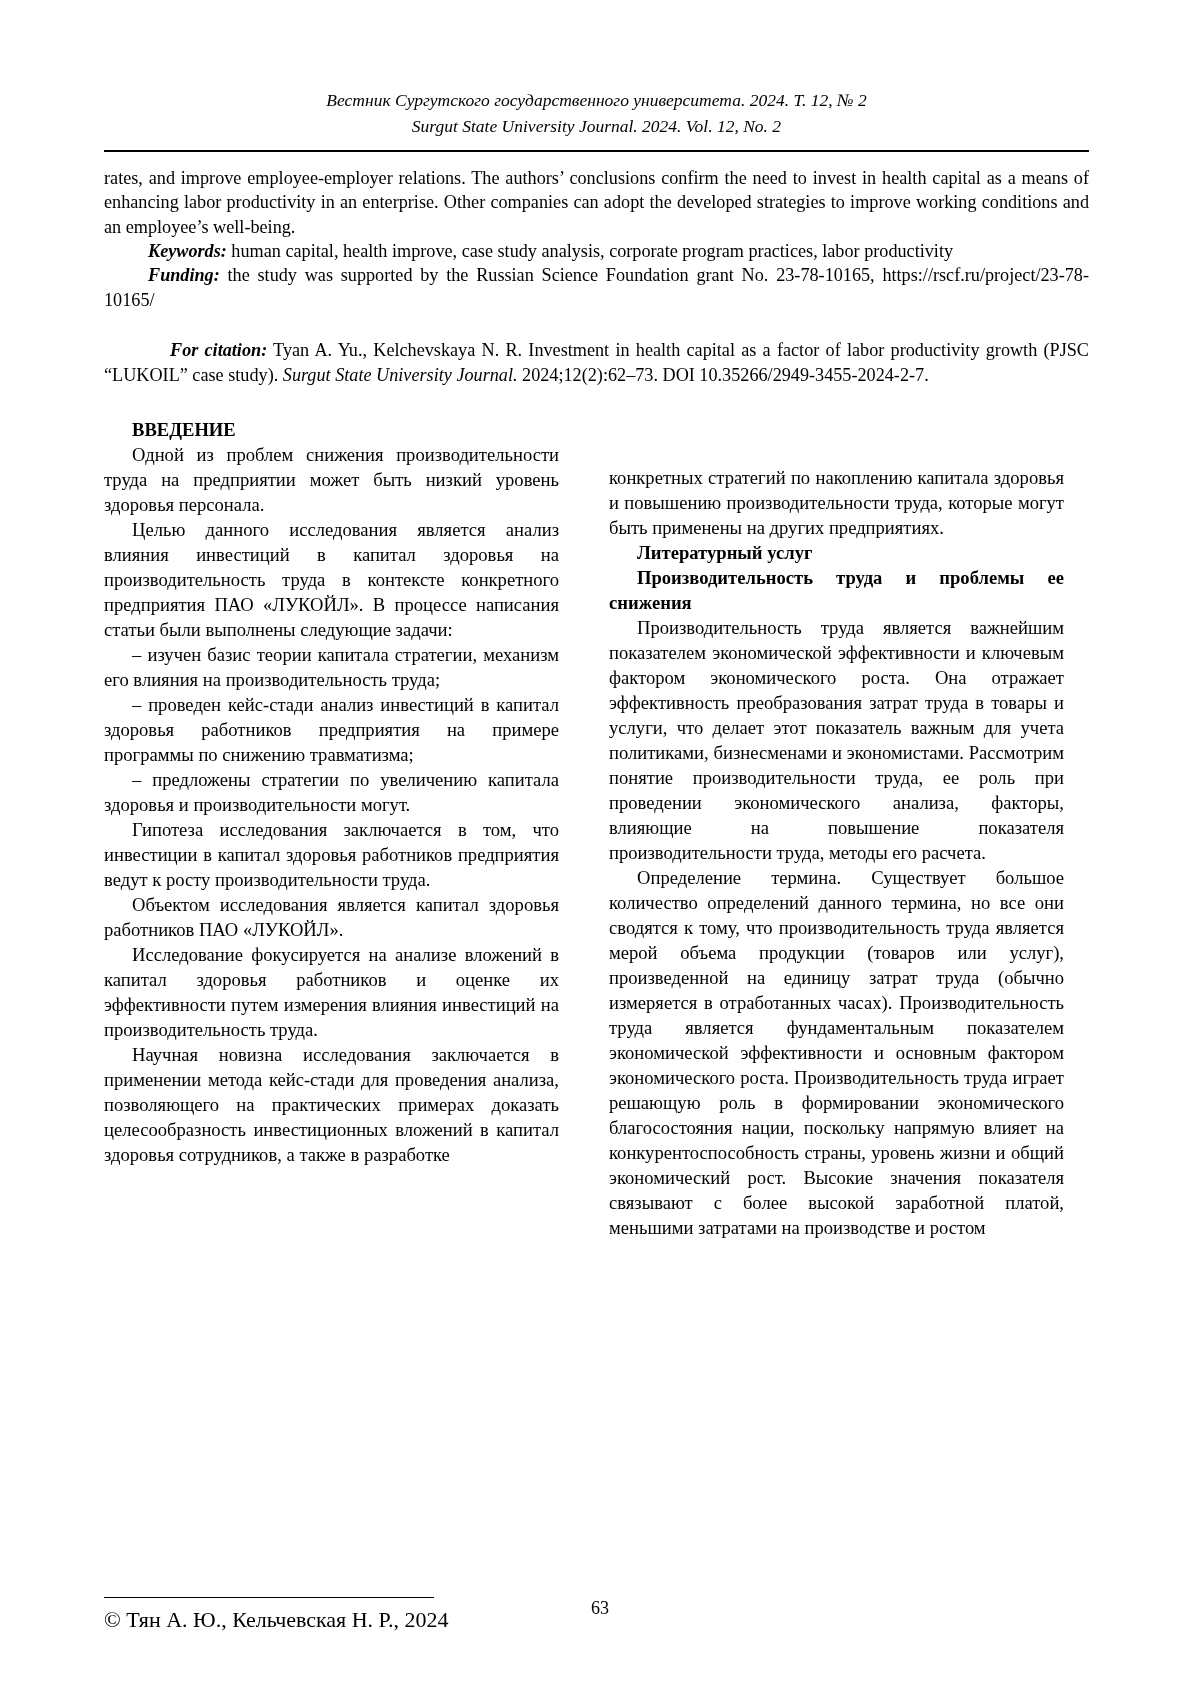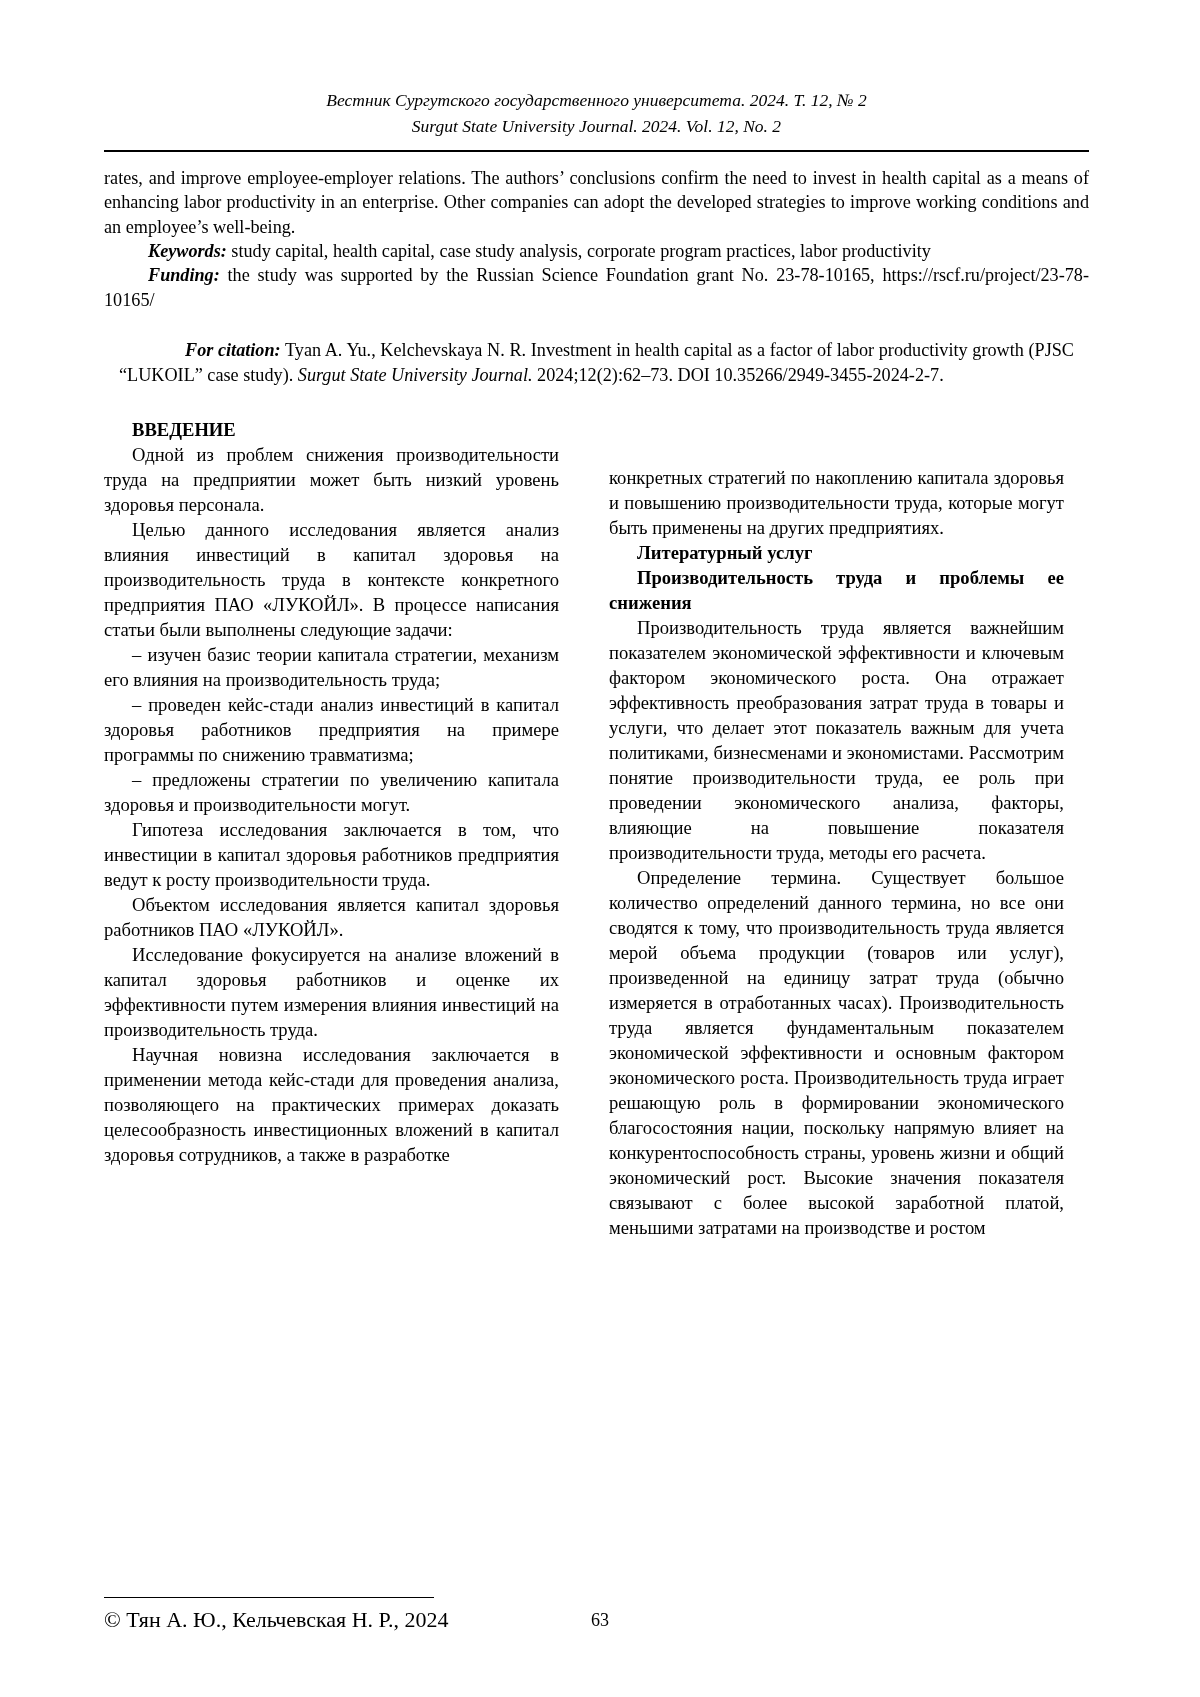--- a/index.html
+++ b/index.html
@@ -56,21 +56,21 @@
     line-height: 1.34;
     text-align: justify;
   }
   .citation .ci-label {
     font-weight: bold;
     font-style: italic;
   }
   .citation .ci-journal {
     font-style: italic;
   }
-  .citation p { margin: 15px; font-family: Liberation Serif, serif; }
+  .citation p { margin: 0; font-family: Liberation Serif, serif; }
   .citation p.first { text-indent: 66px; }
 
   .columns {
     margin-top: 30px;
     display: flex;
     gap: 50px;
   }
   .col {
     width: 455px;
     font-size: 18.6px;
@@ -103,42 +103,42 @@
     border-top: 1.6px solid #000;
     width: 330px;
     margin-bottom: 8px;
   }
   .copyright {
     font-size: 22px;
     line-height: 1.3;
   }
   .pagenum {
     position: absolute;
-    bottom: 4px;
+    bottom: 16px;
     left: 0;
     width: 992px;
     text-align: center;
     font-size: 18px;
   }
 </style>
 </head>
 <body>
 
 <div class="page">
 
   <div class="runhead">
     <div>Вестник Сургутского государственного университета. 2024. Т. 12, № 2</div>
     <div class="line2">Surgut State University Journal. 2024. Vol. 12, No. 2</div>
   </div>
 
   <div class="rule"></div>
 
   <div class="abstract-block">
     <p>rates, and improve employee-employer relations. The authors’ conclusions confirm the need to invest in health capital as a means of enhancing labor productivity in an enterprise. Other companies can adopt the developed strategies to improve working conditions and an employee’s well-being.</p>
-    <p class="indent"><b class="lead">Keywords:</b><span> study capital, health capital, case study analysis, corporate program practices, labor productivity</span></p>
+    <p class="indent"><b class="lead">Keywords:</b><span> human capital, health improve, case study analysis, corporate program practices, labor productivity</span></p>
     <p class="indent"><b class="lead">Funding:</b><span> the study was supported by the Russian Science Foundation grant No. 23-78-10165, https://rscf.ru/project/23-78-10165/</span></p>
   </div>
 
   <div class="citation">
     <p class="first"><span class="ci-label">For citation:</span><span> Tyan A. Yu., Kelchevskaya N. R. Investment in health capital as a factor of labor productivity growth (PJSC “LUKOIL” case study). </span><span class="ci-journal">Surgut State University Journal.</span><span> 2024;12(2):62–73. DOI 10.35266/2949-3455-2024-2-7.</span></p>
   </div>
 
   <div class="columns">
 
     <div class="col">

